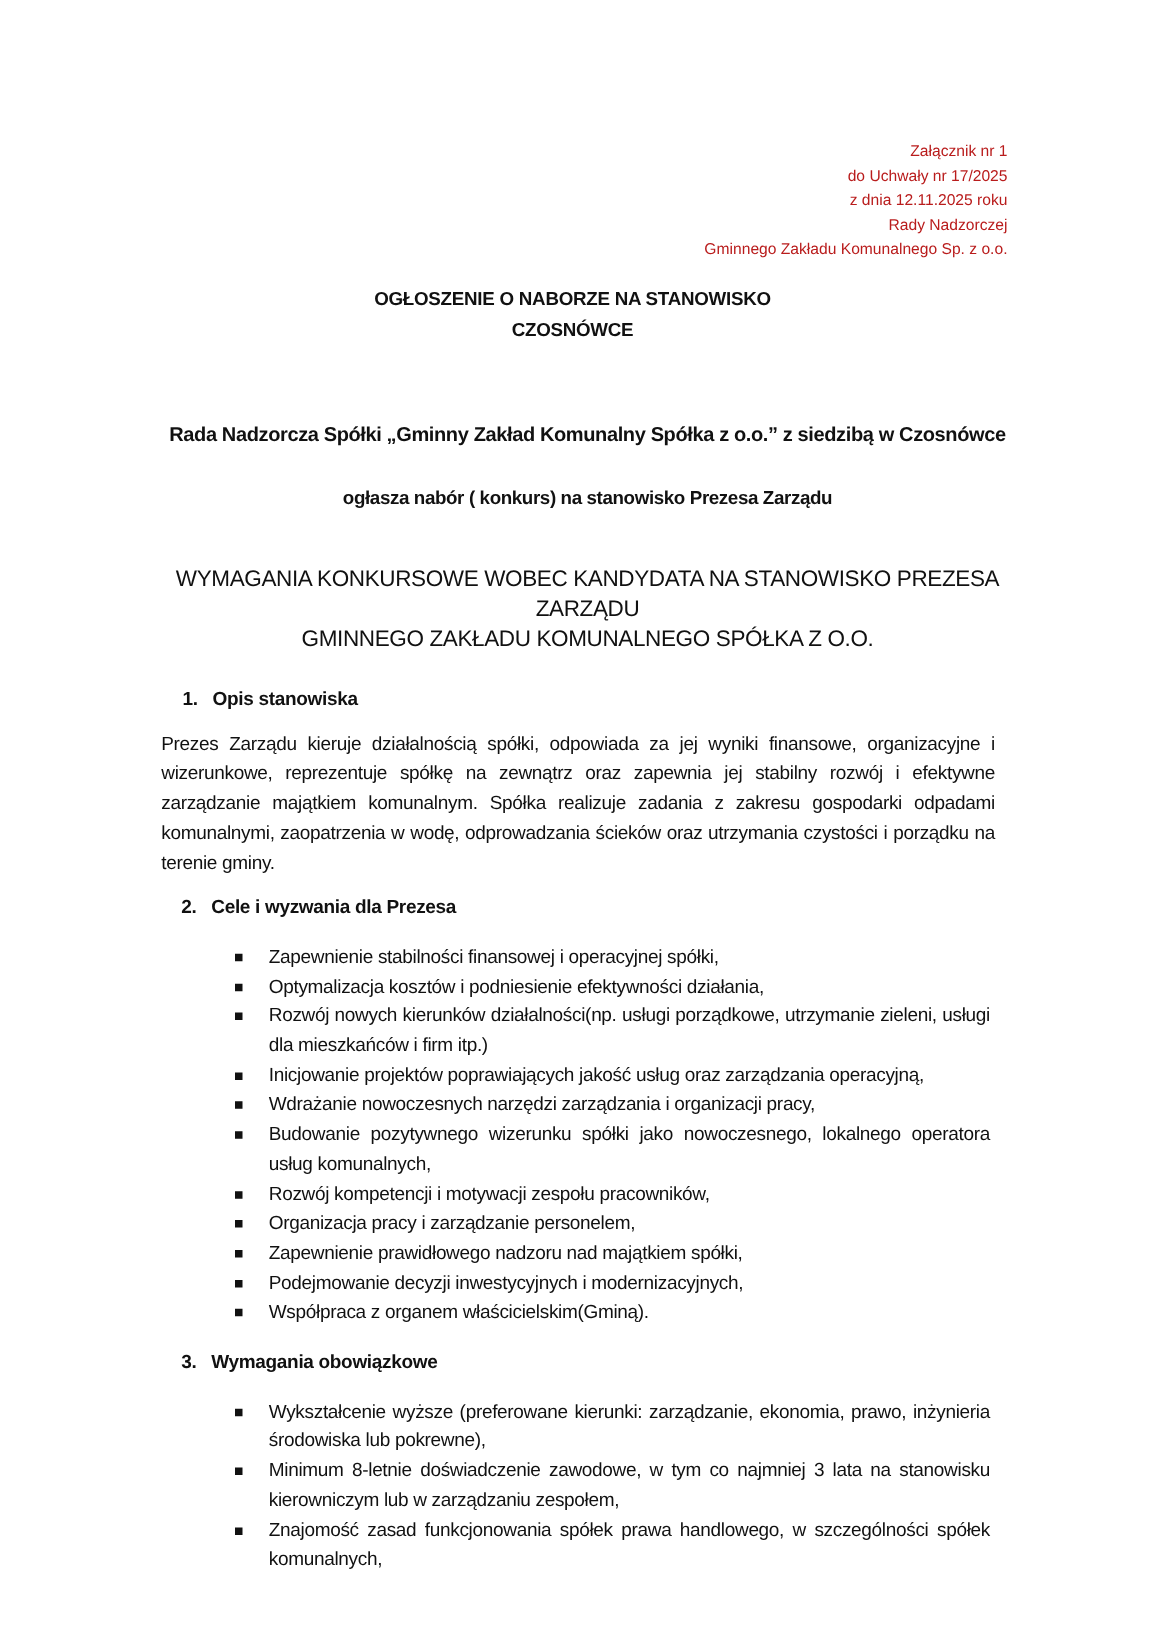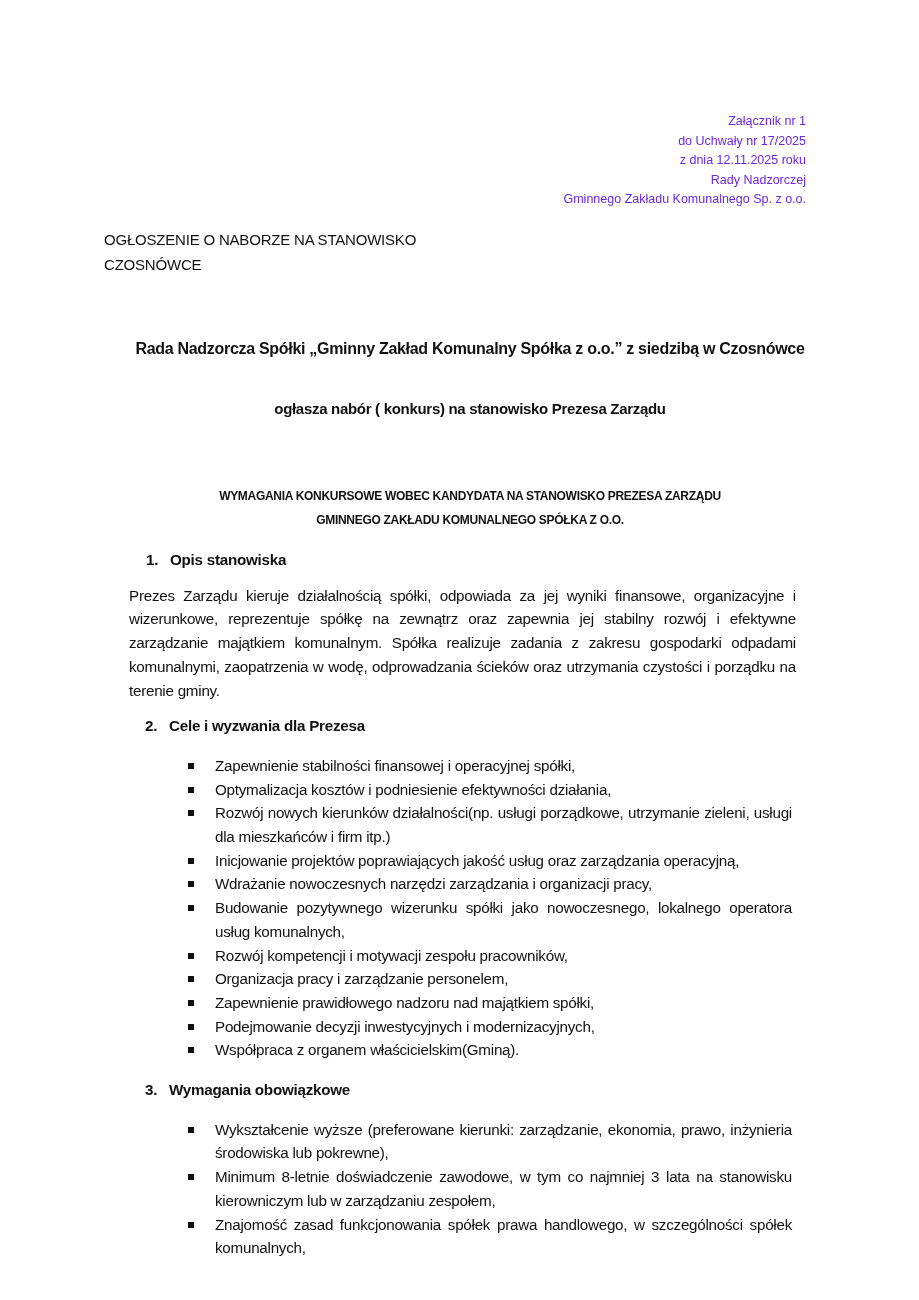--- a/index.html
+++ b/index.html
@@ -3,37 +3,37 @@
 <meta charset="utf-8">
 <style>
   html, body { margin: 0; padding: 0; background: #ffffff; }
   body {
     width: 919px; height: 1300px; position: relative; overflow: hidden;
     font-family: "Liberation Sans", sans-serif; color: #111;
   }
   .page { position: absolute; left: 0; top: 0; width: 919px; height: 1300px; background: #fff; }
   .header-block {
     position: absolute; right: 113px; top: 112px; text-align: right;
-    font-size: 12.5px; line-height: 19.5px; color: #6d28d9;
+    font-size: 12.5px; line-height: 19.5px; color: #b91c1c;
   }
   .title-block {
-    position: absolute; left: 104px; width: 740px; top: 228px; 
-    font-weight: normal; font-size: 15px; line-height: 24.5px; letter-spacing: -0.2px;
+    position: absolute; left: 88px; width: 740px; top: 228px; text-align: center;
+    font-weight: bold; font-size: 15px; line-height: 24.5px; letter-spacing: -0.2px;
   }
   .intro1 {
     position: absolute; left: 100px; width: 740px; top: 339px; text-align: center;
     font-weight: bold; font-size: 16px; line-height: 20px; letter-spacing: -0.3px;
   }
   .intro2 {
-    position: absolute; left: 100px; width: 740px; top: 399px; text-align: center;
+    position: absolute; left: 100px; width: 740px; top: 389px; text-align: center;
     font-weight: bold; font-size: 15px; line-height: 20px; letter-spacing: -0.3px;
   }
   .req-title {
-    position: absolute; left: 100px; width: 740px; top: 484px; text-align: center;
-    font-weight: bold; font-size: 12px; line-height: 24px; letter-spacing: -0.3px;
+    position: absolute; left: 100px; width: 740px; top: 451px; text-align: center;
+    font-weight: normal; font-size: 18px; line-height: 24px; letter-spacing: -0.3px;
   }
   .content {
     position: absolute; left: 117px; width: 691px; top: 548px;
     font-size: 15.2px; line-height: 23.7px; letter-spacing: -0.25px;
   }
   .section-heading {
     font-weight: bold; display: flex; padding-left: 29px; margin: 0;
   }
   .section-heading .num { width: 24px; }
   .section-heading.s2, .section-heading.s3 { padding-left: 28px; }

